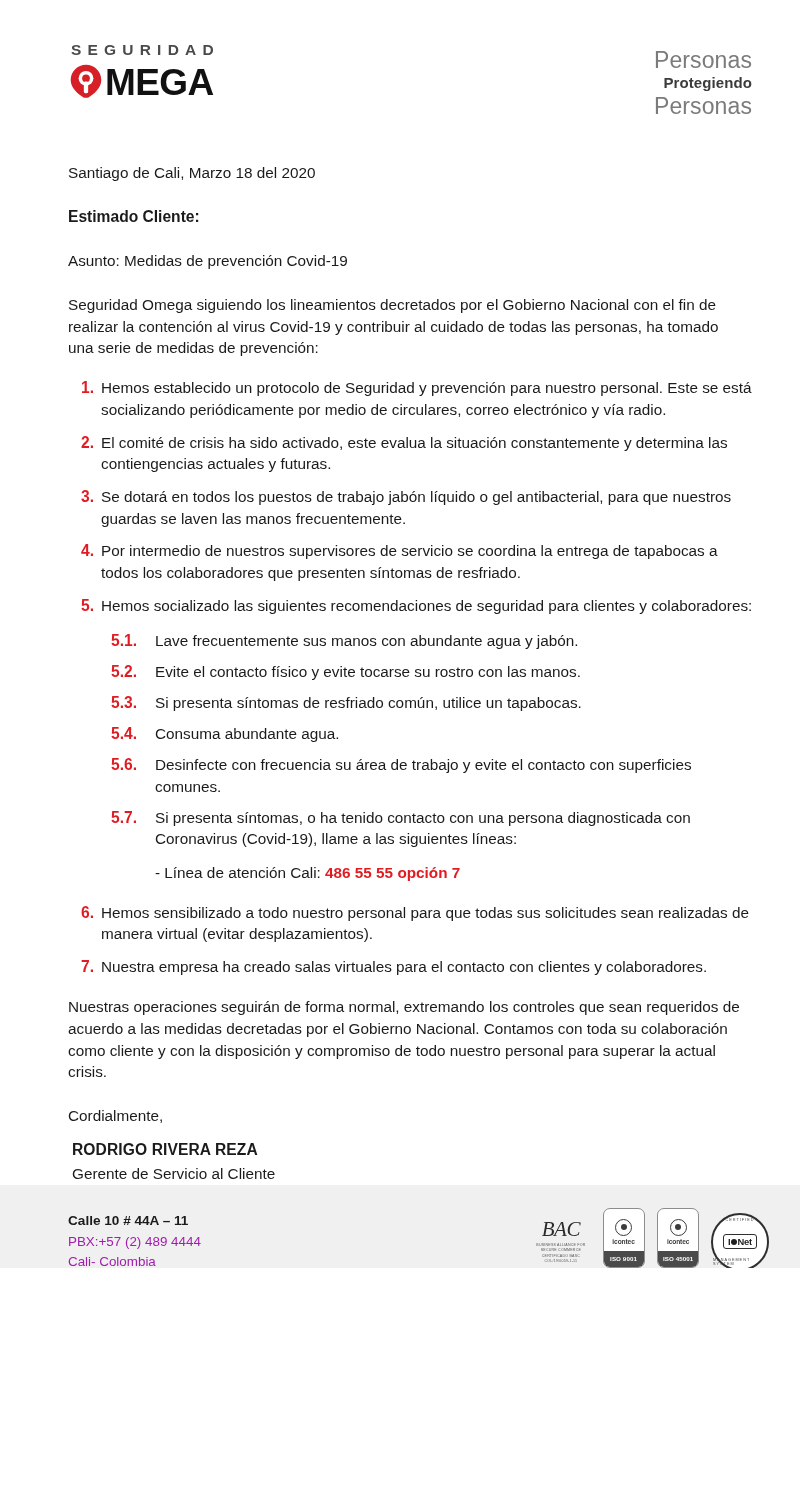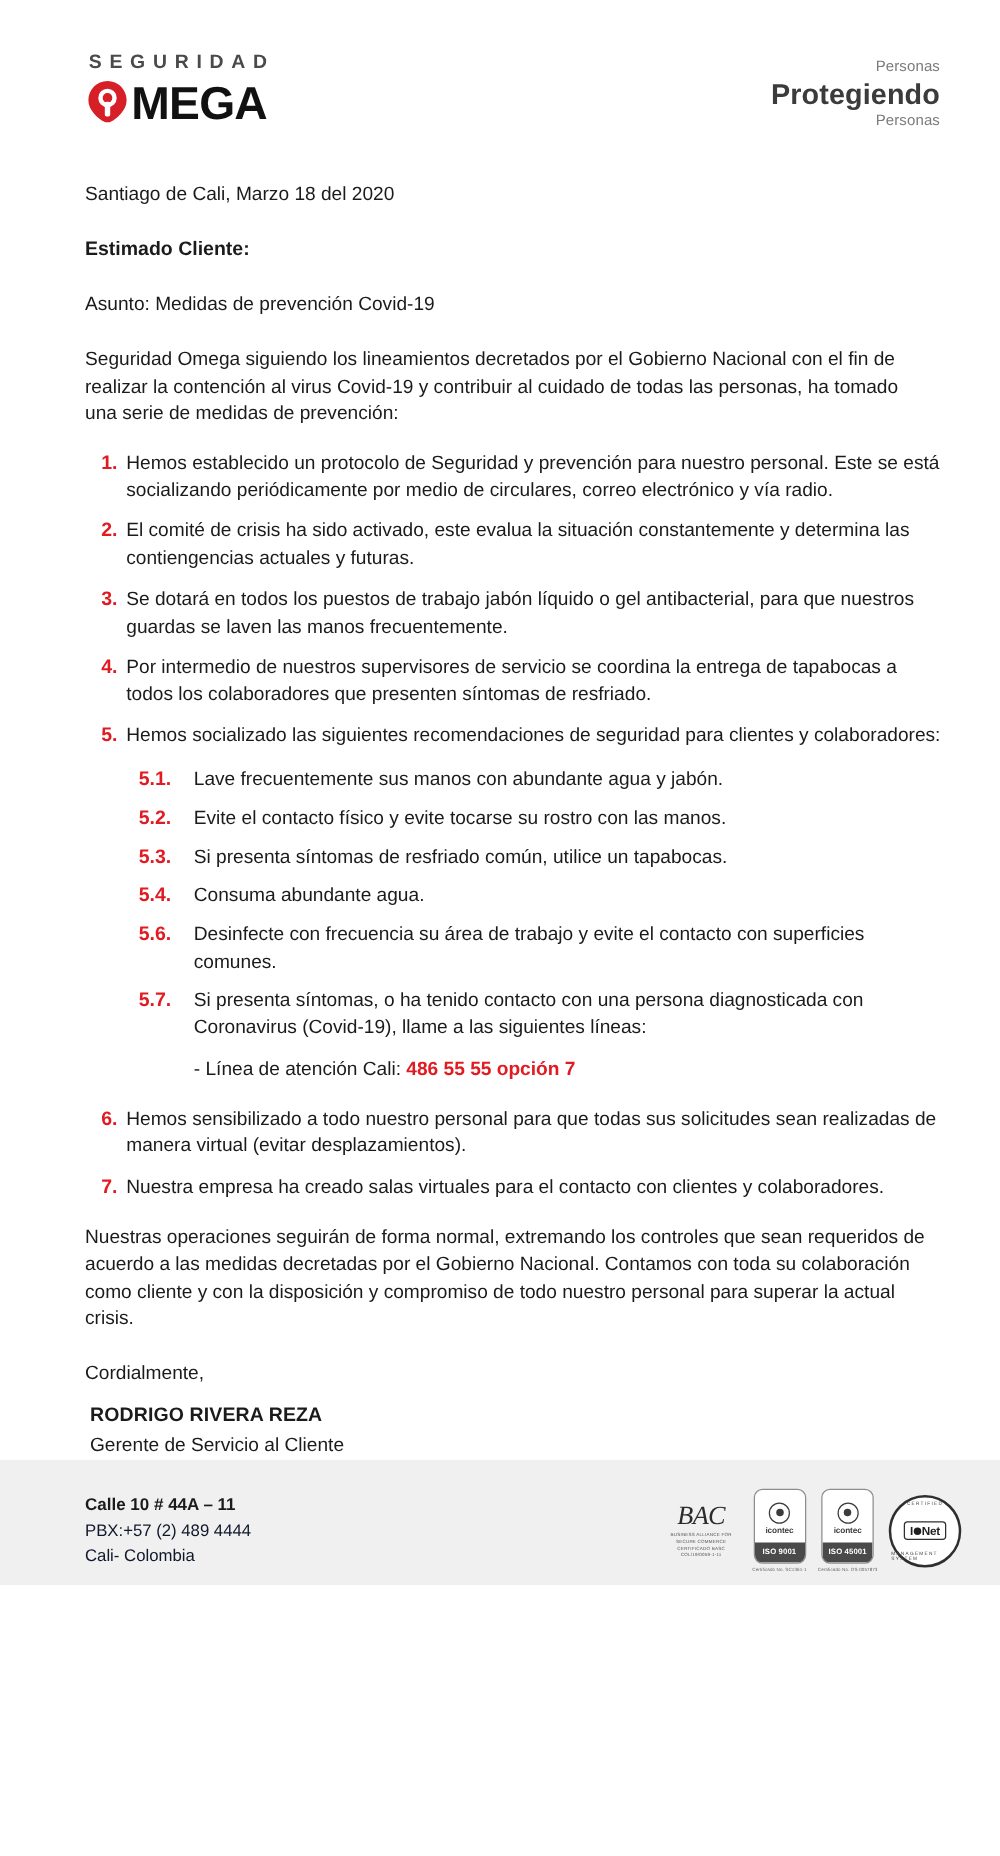--- a/index.html
+++ b/index.html
@@ -64,28 +64,28 @@
     line-height: 1;
     position: relative;
     top: 1px;
   }
   .tagline {
     text-align: right;
     line-height: 1.22;
     padding-top: 4px;
   }
   .tagline div {
-    font-size: 12px;
+    font-size: 23px;
     color: #7b7b7b;
     letter-spacing: 0.1px;
   }
   .tagline .tag-strong {
     font-weight: bold;
     color: #3b3b3b;
-    font-size: 23px;
+    font-size: 15px;
   }
   .rule {
     margin: 18px 48px 0 68px;
     height: 2px;
     background: #e3e3e3;
   }
 
   
   .content {
     flex: 1 1 auto;
@@ -192,21 +192,21 @@
   .footer {
     background: #f0f0f0;
     padding: 20px 31px 18px 68px;
     display: flex;
     align-items: center;
     justify-content: space-between;
     min-height: 74px;
   }
   .footer-address div {
     font-size: 13.4px;
-    color: #0f172a;
+    color: #a21caf;
     line-height: 1.52;
   }
   .footer-address .addr-strong {
     font-weight: bold;
     color: #1b1b1b;
     font-size: 13.6px;
   }
   .certs {
     display: flex;
     align-items: center;

